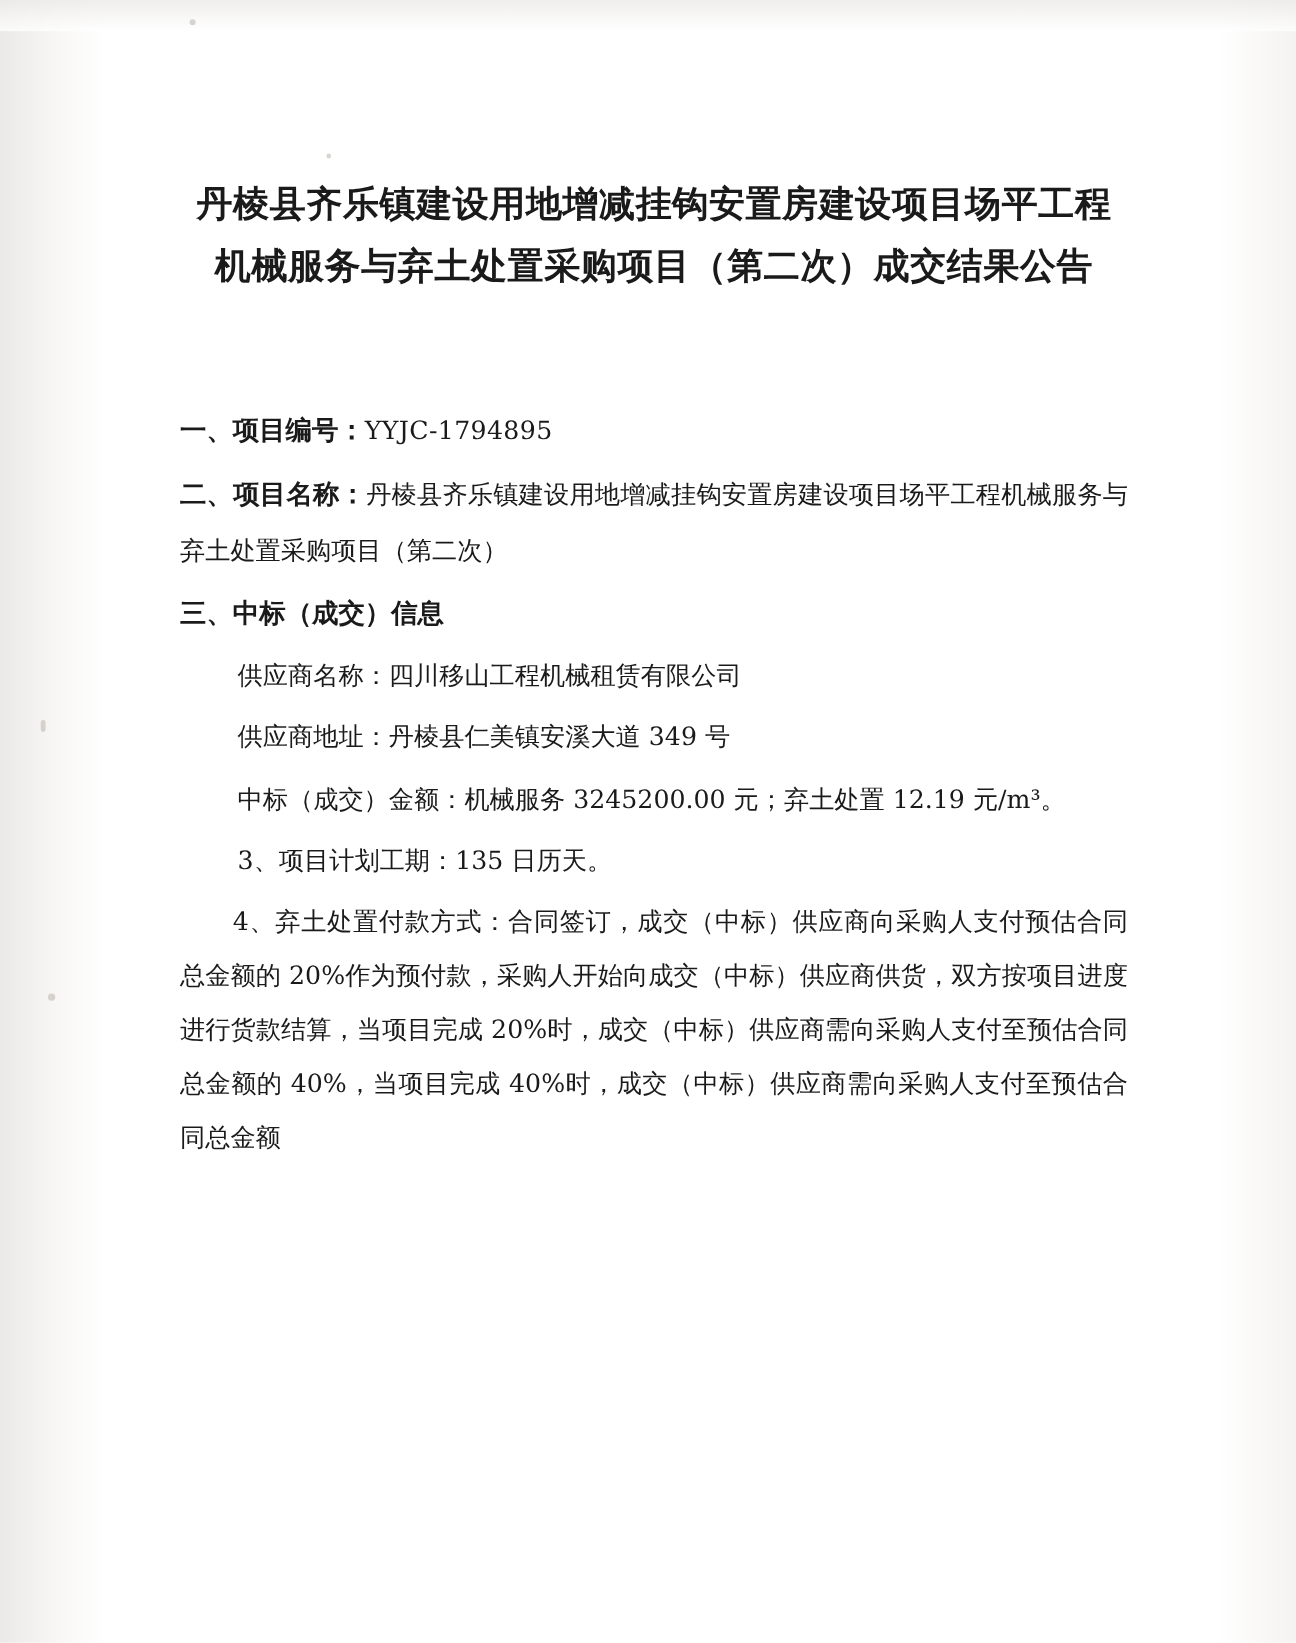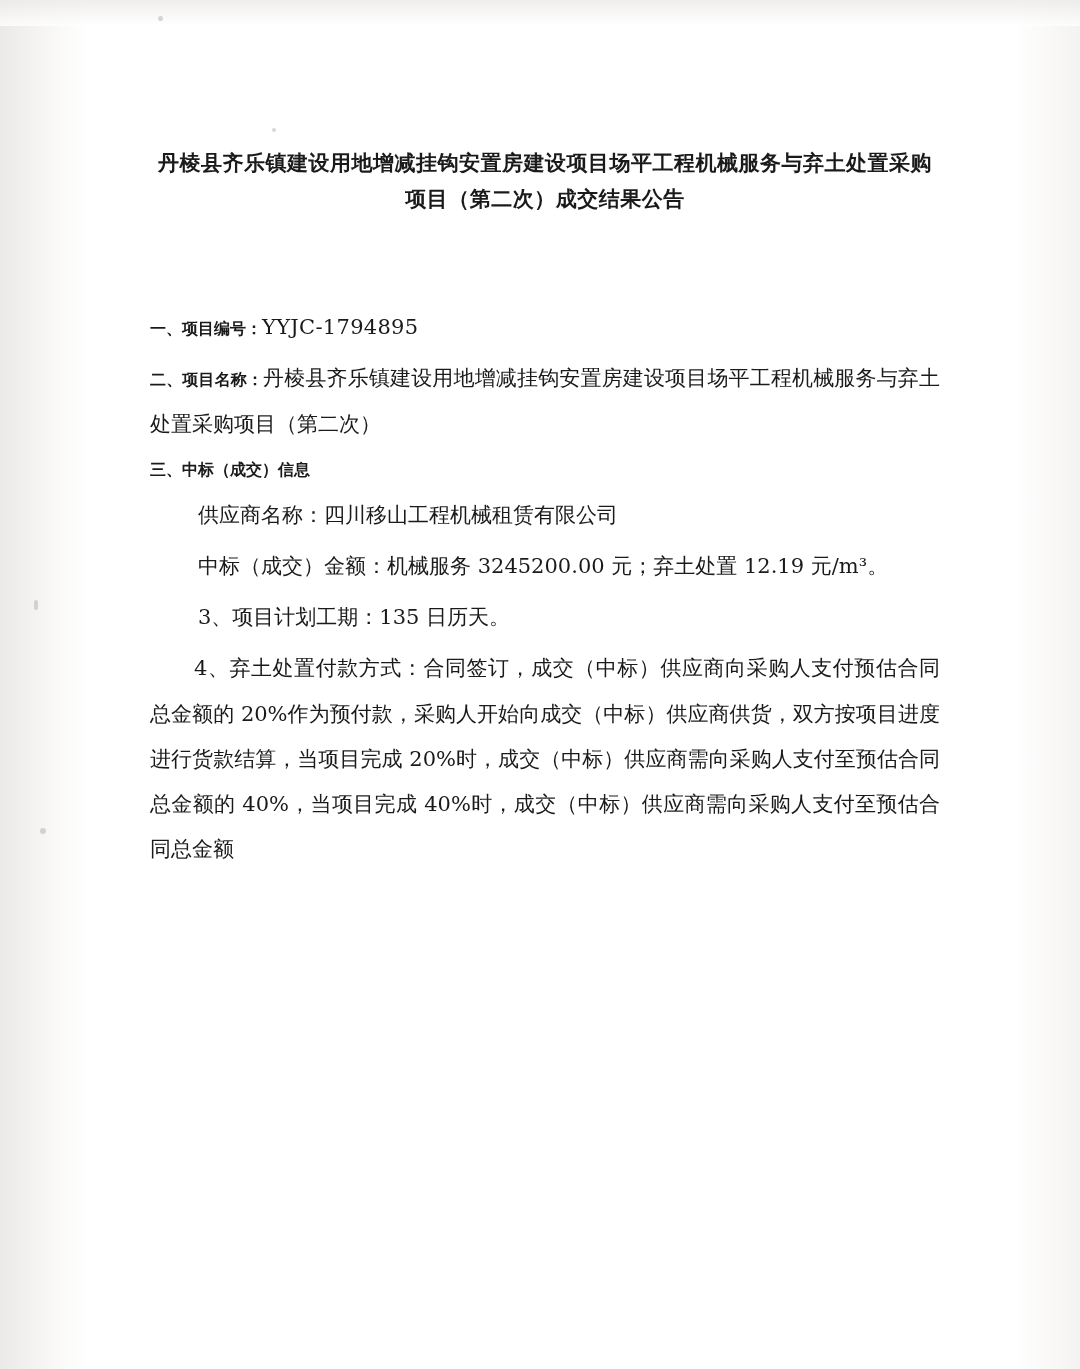--- a/index.html
+++ b/index.html
@@ -47,21 +47,21 @@
   .content {
     position: absolute;
     left: 150px;
     top: 0;
     width: 790px;
   }
 
   .doc-title {
     margin: 0;
     padding-top: 145px;
-    font-size: 21px;
+    font-size: 30px;
     line-height: 1.72;
     font-weight: bold;
     text-align: center;
     letter-spacing: .5px;
     font-family: "DejaVu Serif", "Liberation Serif", serif;
   }
 
   .body-block {
     margin-top: 88px;
   }
@@ -69,21 +69,21 @@
   p {
     margin: 0 0 6px 0;
     font-size: 21px;
     line-height: 2.15;
     text-align: justify;
     text-justify: inter-ideograph;
   }
 
   .sec-head {
     font-weight: bold;
-    font-size: 16px;
+    font-size: 22px;
   }
   .indent-1 { text-indent: 0; padding-left: 48px; }
   .indent-2 { text-indent: 0; padding-left: 48px; }
   .hang { padding-left: 0; }
   .num-latin {
     font-family: "DejaVu Serif", "Liberation Serif", serif;
     letter-spacing: .3px;
   }
 </style>
 </head>
@@ -107,20 +107,21 @@
         <span class="sec-head">一、项目编号：</span><span class="num-latin">YYJC-1794895</span>
       </p>
 
       <p class="hang">
         <span class="sec-head">二、项目名称：</span><span>丹棱县齐乐镇建设用地增减挂钩安置房建设项目场平工程机械服务与弃土处置采购项目（第二次）</span>
       </p>
 
       <p class="sec-head hang">三、中标（成交）信息</p>
 
       <p class="indent-1">供应商名称：四川移山工程机械租赁有限公司</p>
+      <p class="indent-1">供应商地址：丹棱县仁美镇安溪大道 349 号</p>
       <p class="indent-1">中标（成交）金额：机械服务 3245200.00 元；弃土处置 12.19 元/m³。</p>
 
 
       <p class="indent-2">3、项目计划工期：135 日历天。</p>
       <p class="hang" style="text-indent:44px;">4、弃土处置付款方式：合同签订，成交（中标）供应商向采购人支付预估合同总金额的 20%作为预付款，采购人开始向成交（中标）供应商供货，双方按项目进度进行货款结算，当项目完成 20%时，成交（中标）供应商需向采购人支付至预估合同总金额的 40%，当项目完成 40%时，成交（中标）供应商需向采购人支付至预估合同总金额</p>
 
     </div>
   </div>
 </div>
 

